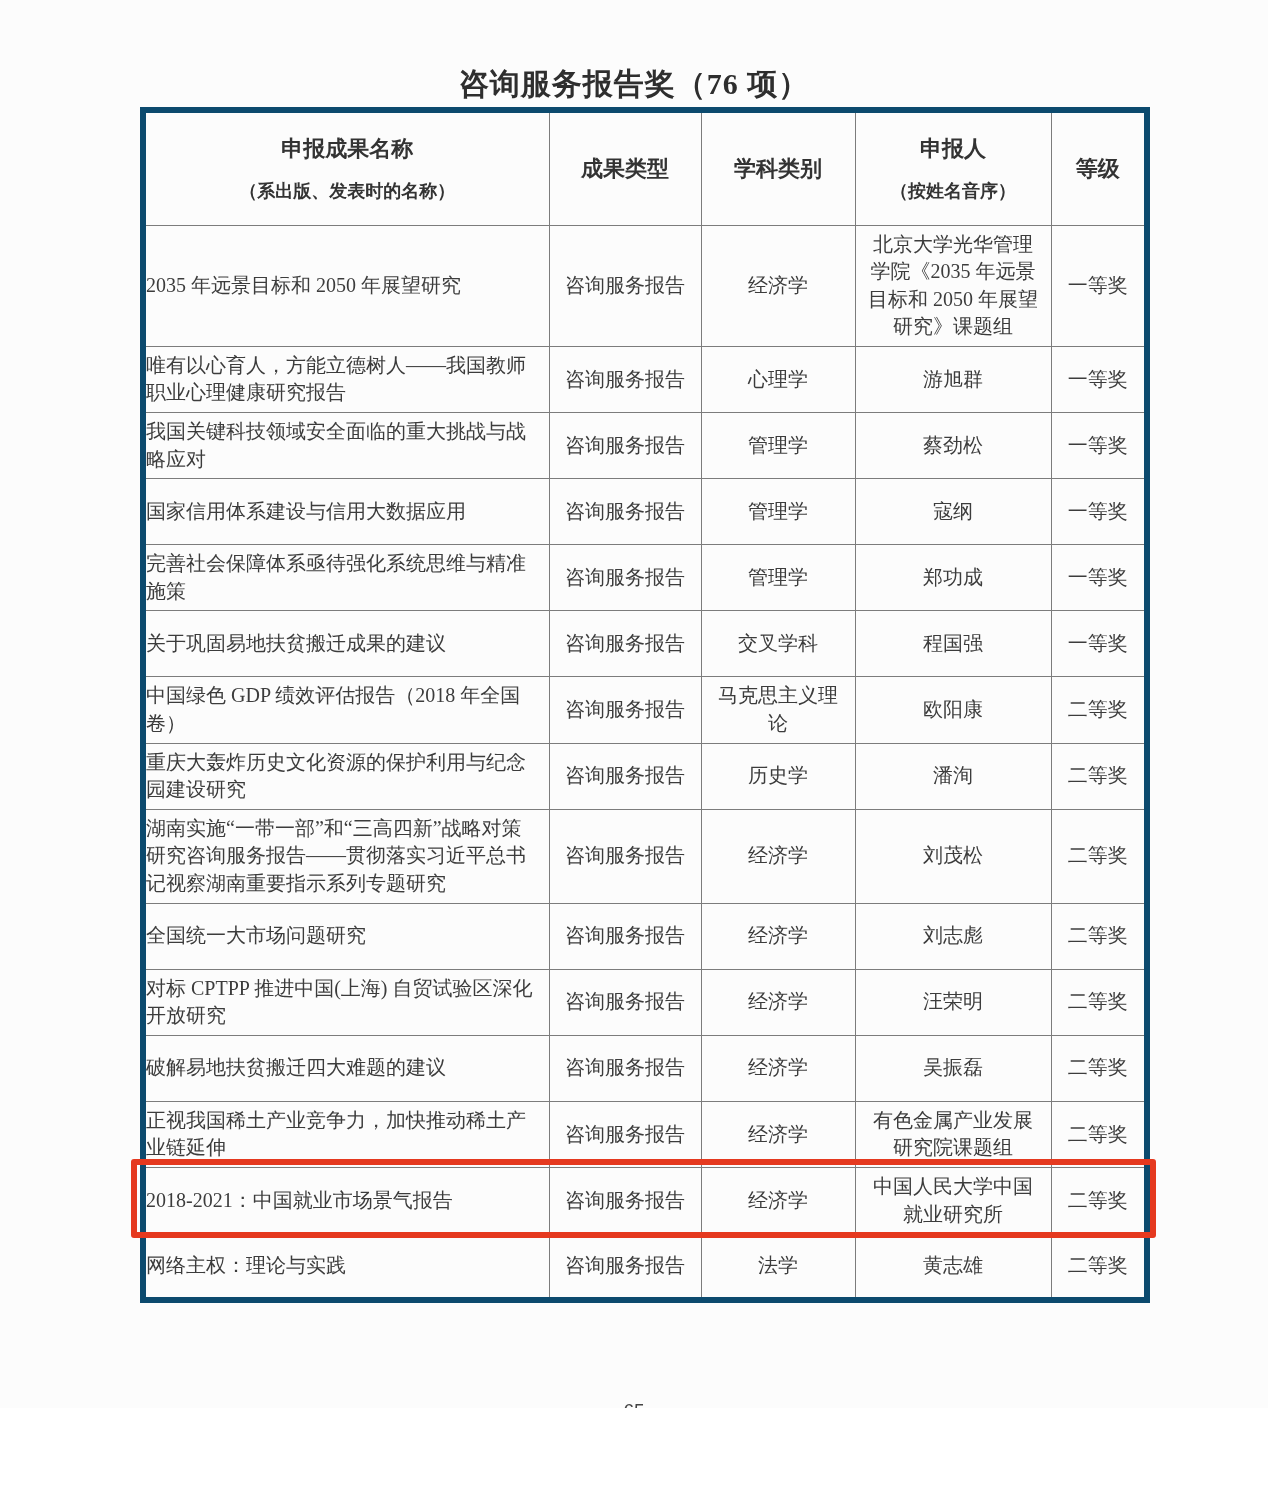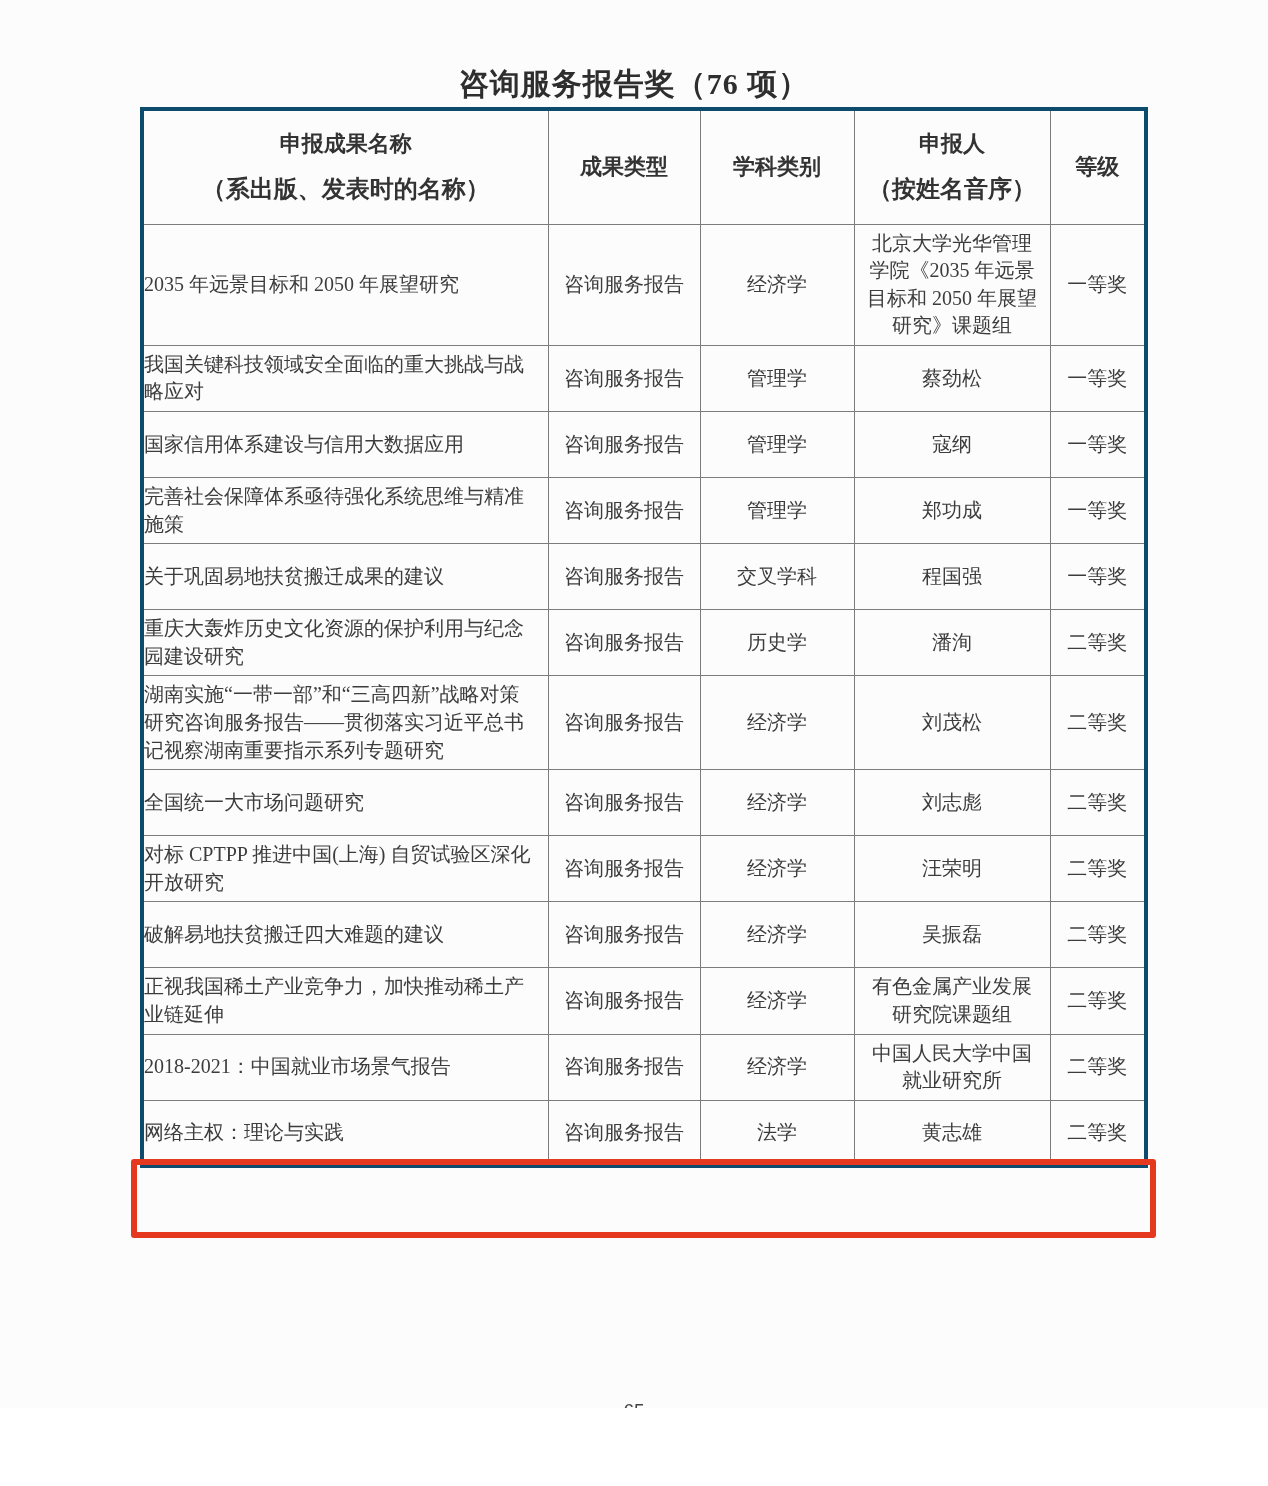--- a/index.html
+++ b/index.html
@@ -31,21 +31,21 @@
   .table-wrap {
     position: absolute;
     left: 140px;
     top: 107px;
     width: 1004px;
   }
   table.awards {
     border-collapse: collapse;
     table-layout: fixed;
     width: 1004px;
-    border: 4px solid #0c4a6e;
+    border: 6px solid #0c4a6e;
   }
   table.awards th, table.awards td {
     border: 1px solid #7c7c7c;
     vertical-align: middle;
     text-align: center;
     font-size: 20px;
     line-height: 1.38;
     padding: 5px 8px;
     word-break: break-word;
   }
@@ -56,21 +56,21 @@
     padding-left: 0;
     padding-right: 10px;
   }
   .h-main {
     font-weight: bold;
     font-size: 22px;
     color: #333333;
   }
   .h-sub {
     font-weight: bold;
-    font-size: 24px;
+    font-size: 18px;
     color: #333333;
     margin-top: 14px;
   }
   .highlight-box {
     position: absolute;
     box-sizing: border-box;
     border: 6px solid #e5391f;
     border-radius: 3px;
     pointer-events: none;
   }
@@ -124,20 +124,27 @@
       </thead>
       <tbody>
           <tr>
             <td class="left">2035 年远景目标和 2050 年展望研究</td>
             <td>咨询服务报告</td>
             <td>经济学</td>
             <td>北京大学光华管理学院《2035 年远景目标和 2050 年展望研究》课题组</td>
             <td>一等奖</td>
           </tr>
           <tr>
+            <td class="left">唯有以心育人，方能立德树人——我国教师职业心理健康研究报告</td>
+            <td>咨询服务报告</td>
+            <td>心理学</td>
+            <td>游旭群</td>
+            <td>一等奖</td>
+          </tr>
+          <tr>
             <td class="left">我国关键科技领域安全面临的重大挑战与战略应对</td>
             <td>咨询服务报告</td>
             <td>管理学</td>
             <td>蔡劲松</td>
             <td>一等奖</td>
           </tr>
           <tr>
             <td class="left">国家信用体系建设与信用大数据应用</td>
             <td>咨询服务报告</td>
             <td>管理学</td>
@@ -150,20 +157,27 @@
             <td>管理学</td>
             <td>郑功成</td>
             <td>一等奖</td>
           </tr>
           <tr>
             <td class="left">关于巩固易地扶贫搬迁成果的建议</td>
             <td>咨询服务报告</td>
             <td>交叉学科</td>
             <td>程国强</td>
             <td>一等奖</td>
+          </tr>
+          <tr>
+            <td class="left">中国绿色 GDP 绩效评估报告（2018 年全国卷）</td>
+            <td>咨询服务报告</td>
+            <td>马克思主义理论</td>
+            <td>欧阳康</td>
+            <td>二等奖</td>
           </tr>
           <tr>
             <td class="left">重庆大轰炸历史文化资源的保护利用与纪念园建设研究</td>
             <td>咨询服务报告</td>
             <td>历史学</td>
             <td>潘洵</td>
             <td>二等奖</td>
           </tr>
           <tr>
             <td class="left">湖南实施“一带一部”和“三高四新”战略对策研究咨询服务报告——贯彻落实习近平总书记视察湖南重要指示系列专题研究</td>

